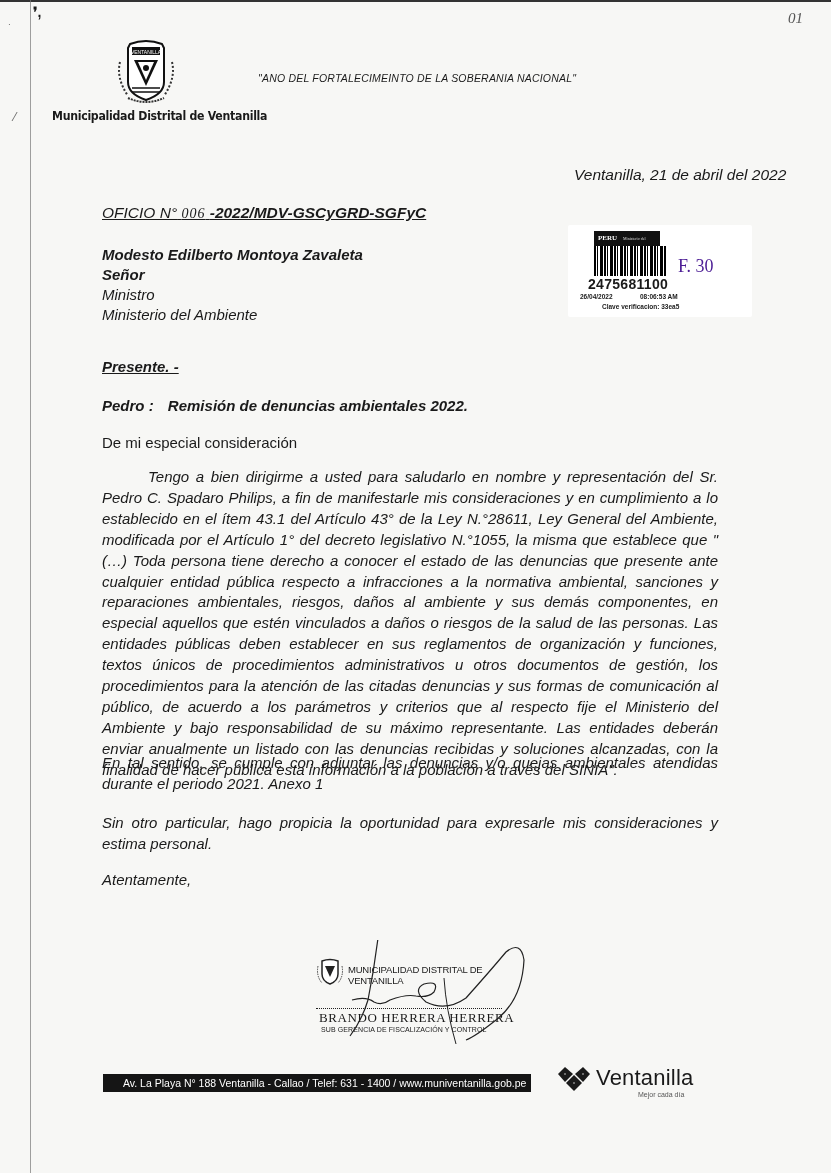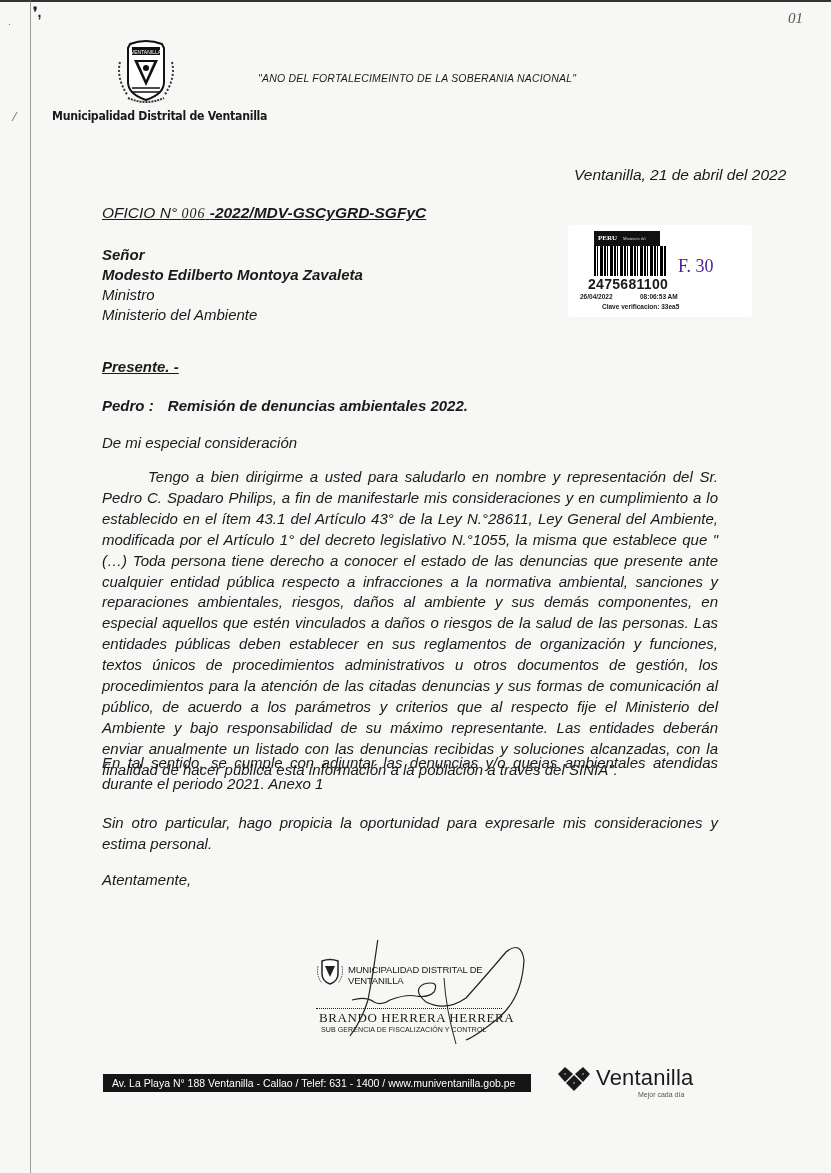--- a/index.html
+++ b/index.html
@@ -37,37 +37,37 @@
   .oficio { left: 102px; top: 204px; font-size: 15.5px; font-style: italic; text-decoration: underline; }
   .oficio .num { font-family: "Liberation Serif", serif; font-size: 14px; letter-spacing: 1px; font-weight: normal; }
   .oficio .code { font-weight: bold; font-style: italic; }
 
   .recipient { left: 102px; top: 245px; font-size: 15px; font-style: italic; line-height: 20px; }
   .recipient .bold { font-weight: bold; }
 
   .presente { left: 102px; top: 358px; font-size: 15px; font-style: italic; font-weight: bold; text-decoration: underline; }
   .asunto { left: 102px; top: 397px; font-size: 15px; font-style: italic; font-weight: bold; }
   .asunto .label { margin-right: 10px; }
-  .greeting { left: 102px; top: 434px; font-size: 15px; font-style: italic; }
+  .greeting { left: 102px; top: 434px; font-size: 15px; }
 
   .body-text { left: 102px; width: 616px; font-size: 15px; font-style: italic; line-height: 20.9px; text-align: justify; }
   .p1 { top: 467px; text-indent: 46px; }
   .p2 { top: 753px; }
   .p3 { top: 813px; }
   .closing { left: 102px; top: 871px; font-size: 15px; font-style: italic; }
 
   .signature-block { left: 316px; top: 950px; width: 220px; height: 95px; }
   .sig-crest { position: absolute; left: 0; top: 8px; width: 28px; height: 28px; }
   .sig-entity { position: absolute; left: 32px; top: 14px; font-size: 9.5px; letter-spacing: -0.2px; }
   .sig-dots { position: absolute; left: 0; top: 58px; width: 186px; border-top: 1px dotted #222; }
   .sig-name { position: absolute; left: 3px; top: 60px; font-family: "Liberation Serif", serif; font-size: 13px; letter-spacing: 0.6px; }
   .sig-office { position: absolute; left: 5px; top: 76px; font-size: 7px; letter-spacing: 0.1px; }
   .sig-scribble { position: absolute; left: 0; top: -10px; width: 230px; height: 110px; pointer-events: none; }
 
-  .footer-bar { left: 103px; top: 1074px; width: 428px; height: 18px; background: #151515; color: #fff; font-size: 10.5px; line-height: 18px; padding-left: 9px; box-sizing: border-box; white-space: nowrap; overflow: hidden; }
+  .footer-bar { left: 103px; top: 1074px; width: 428px; height: 18px; background: #151515; color: #fff; font-size: 10.5px; line-height: 18px; padding-left: 20px; box-sizing: border-box; white-space: nowrap; overflow: hidden; }
   .footer-logo { left: 556px; top: 1064px; width: 160px; height: 36px; }
   .footer-logo .mark { position: absolute; left: 0; top: 2px; width: 36px; height: 26px; }
   .footer-logo .brand { position: absolute; left: 40px; top: 1px; font-size: 22px; color: #1a1a1a; letter-spacing: 0.2px; }
   .footer-logo .tagline { position: absolute; left: 82px; top: 27px; font-size: 7px; color: #555; }
 </style>
 </head>
 <body>
 
 <div class="abs top-edge"></div>
 <div class="abs left-rule"></div>
@@ -106,22 +106,22 @@
 </div>
 <div class="abs folio-note">F. 30</div>
 
 <div class="abs oficio">
   <span>OFICIO N°</span>
   <span class="num">006</span>
   <span class="code">-2022/MDV-GSCyGRD-SGFyC</span>
 </div>
 
 <div class="abs recipient">
+  <div class="bold">Modesto Edilberto Montoya Zavaleta</div>
   <div class="bold">Señor</div>
-  <div class="bold">Modesto Edilberto Montoya Zavaleta</div>
   <div>Ministro</div>
   <div>Ministerio del Ambiente</div>
 </div>
 
 <div class="abs presente">Presente. -</div>
 
 <div class="abs asunto">
   <span class="label">Pedro :</span>
   <span>Remisión de denuncias ambientales 2022.</span>
 </div>

